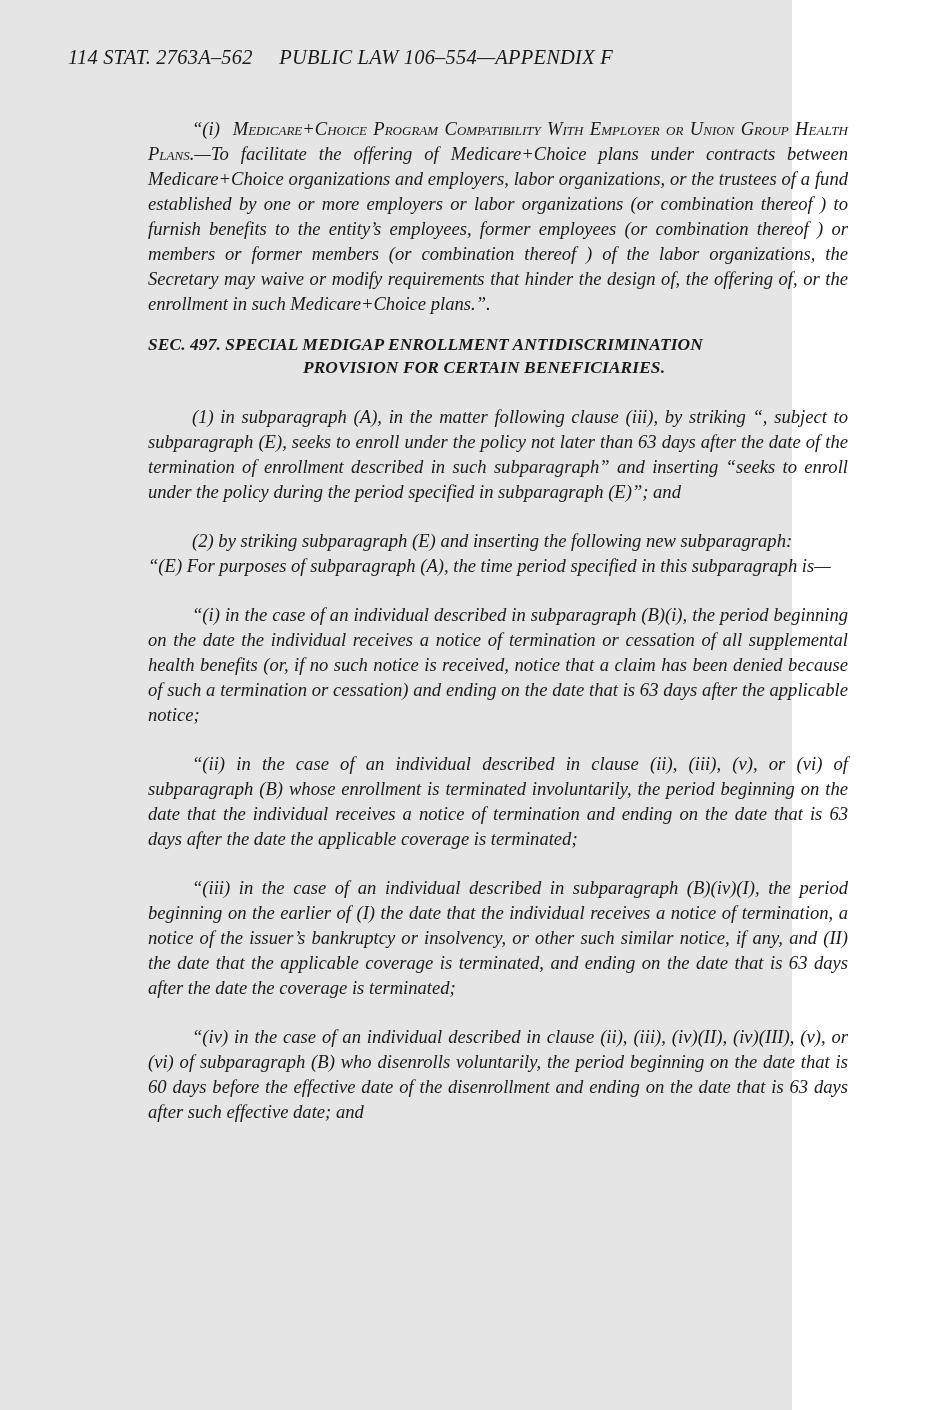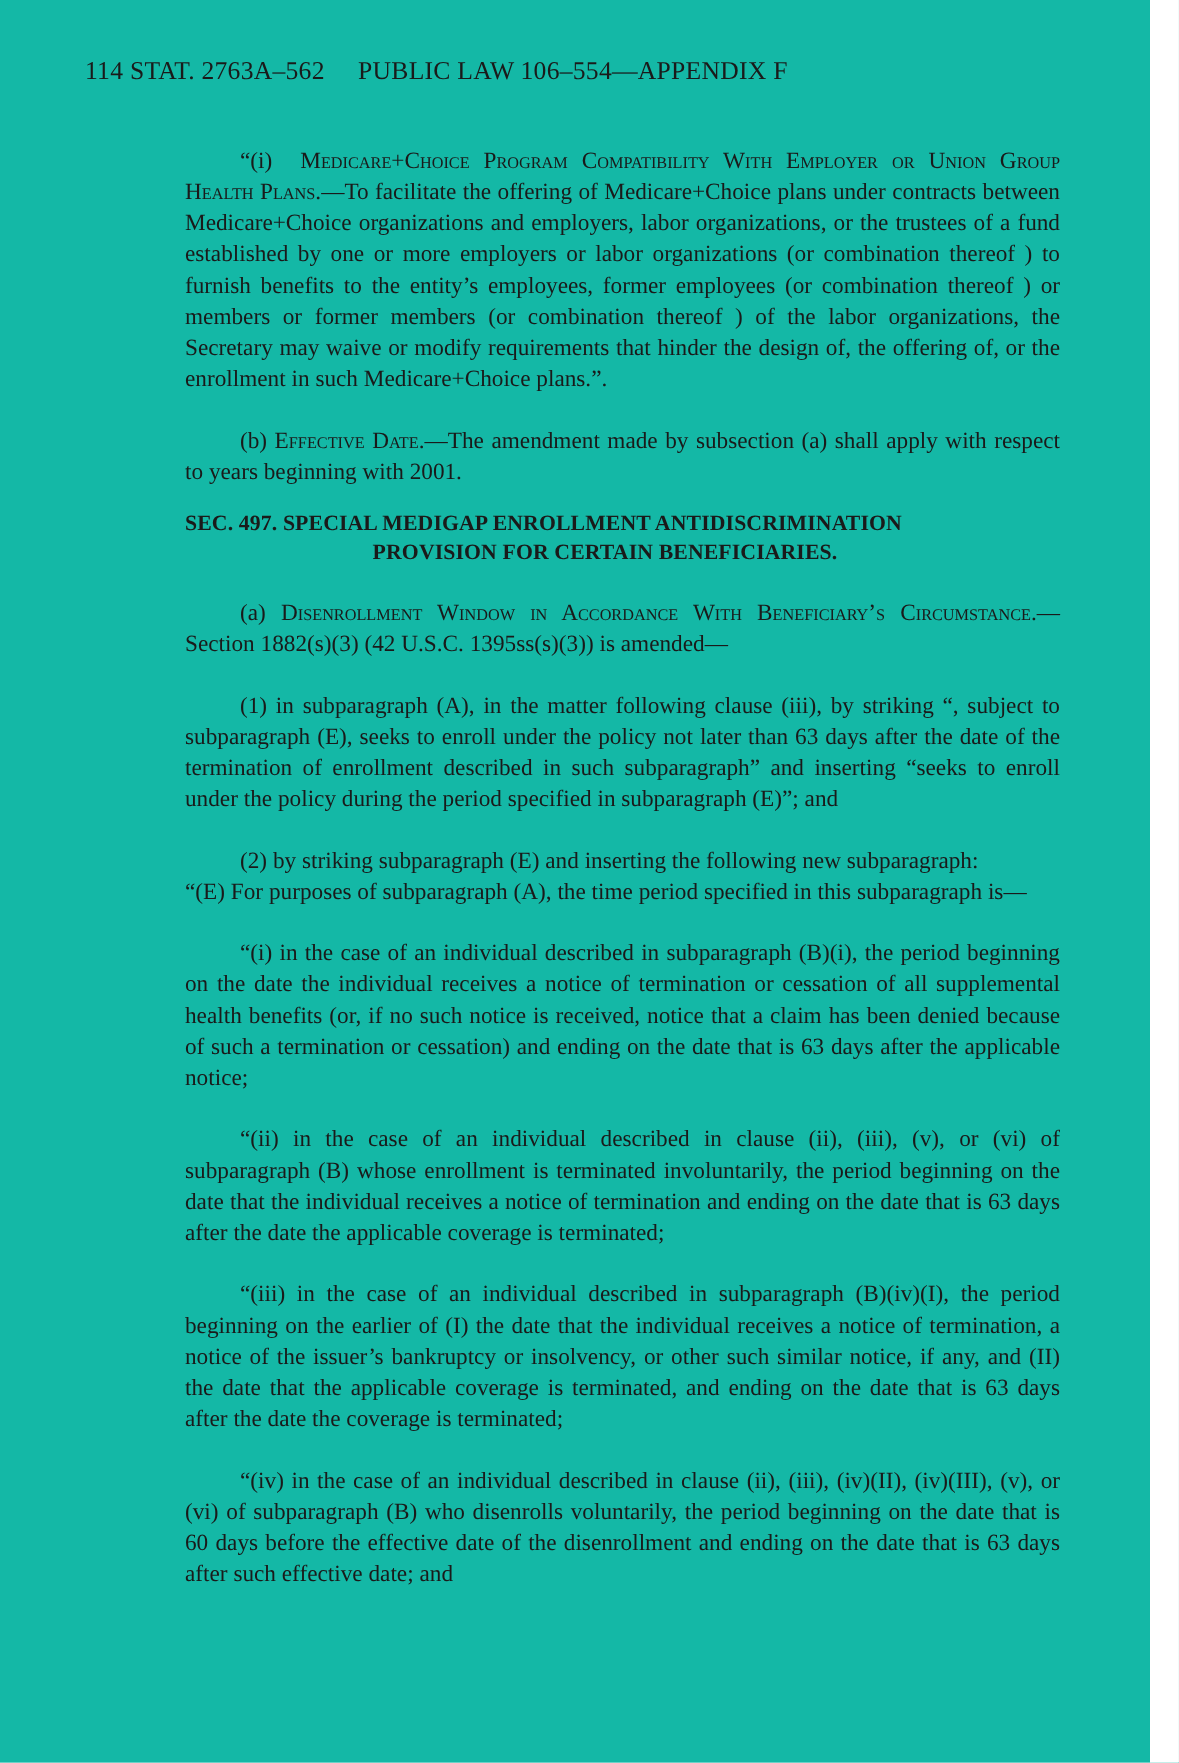--- a/index.html
+++ b/index.html
@@ -12,23 +12,24 @@
     height: 1410px;
     font-family: "Liberation Serif", serif;
     color: #1a1a1a;
     position: relative;
     overflow: hidden;
   }
   .page {
     position: absolute;
     left: 0;
     top: 0;
-    width: 920px;
+    width: 792px;
     height: 1410px;
-    background: #14b8a6;
+    background: #e5e5e5;
+    font-style: italic;
   }
   .header {
     position: absolute;
     left: 68px;
     top: 46px;
     width: 810px;
     font-size: 20.5px;
     letter-spacing: 0.2px;
     white-space: nowrap;
   }
@@ -70,28 +71,26 @@
   <div class="header">
     <span>114 STAT. 2763A–562</span>
     &nbsp;&nbsp;&nbsp;
     <span>PUBLIC LAW 106–554—APPENDIX F</span>
   </div>
 
   <div class="body-col">
 
     <p class="indent"><span>“(i)</span>&nbsp;&nbsp;<span class="sc">Medicare+Choice Program Compatibility With Employer or Union Group Health Plans</span><span>.—To facilitate the offering of Medicare+Choice plans under contracts between Medicare+Choice organizations and employers, labor organizations, or the trustees of a fund established by one or more employers or labor organizations (or combination thereof ) to furnish benefits to the entity’s employees, former employees (or combination thereof ) or members or former members (or combination thereof ) of the labor organizations, the Secretary may waive or modify requirements that hinder the design of, the offering of, or the enrollment in such Medicare+Choice plans.”.</span></p>
 
-    <p class="indent"><span>(b)</span>&nbsp;<span class="sc">Effective Date</span><span>.—The amendment made by subsection (a) shall apply with respect to years beginning with 2001.</span></p>
 
     <div class="sec-head">
       <span class="line1">SEC. 497. SPECIAL MEDIGAP ENROLLMENT ANTIDISCRIMINATION</span>
       <span class="line2">PROVISION FOR CERTAIN BENEFICIARIES.</span>
     </div>
 
-    <p class="indent"><span>(a)</span>&nbsp;<span class="sc">Disenrollment Window in Accordance With Beneficiary’s Circumstance</span><span>.—Section 1882(s)(3) (42 U.S.C. 1395ss(s)(3)) is amended—</span></p>
 
     <p class="indent">(1) in subparagraph (A), in the matter following clause (iii), by striking “, subject to subparagraph (E), seeks to enroll under the policy not later than 63 days after the date of the termination of enrollment described in such subparagraph” and inserting “seeks to enroll under the policy during the period specified in subparagraph (E)”; and</p>
 
     <p class="indent">(2) by striking subparagraph (E) and inserting the following new subparagraph:</p>
 
     <p class="hang-none">“(E) For purposes of subparagraph (A), the time period specified in this subparagraph is—</p>
 
     <p class="indent">“(i) in the case of an individual described in subparagraph (B)(i), the period beginning on the date the individual receives a notice of termination or cessation of all supplemental health benefits (or, if no such notice is received, notice that a claim has been denied because of such a termination or cessation) and ending on the date that is 63 days after the applicable notice;</p>
 
     <p class="indent">“(ii) in the case of an individual described in clause (ii), (iii), (v), or (vi) of subparagraph (B) whose enrollment is terminated involuntarily, the period beginning on the date that the individual receives a notice of termination and ending on the date that is 63 days after the date the applicable coverage is terminated;</p>

